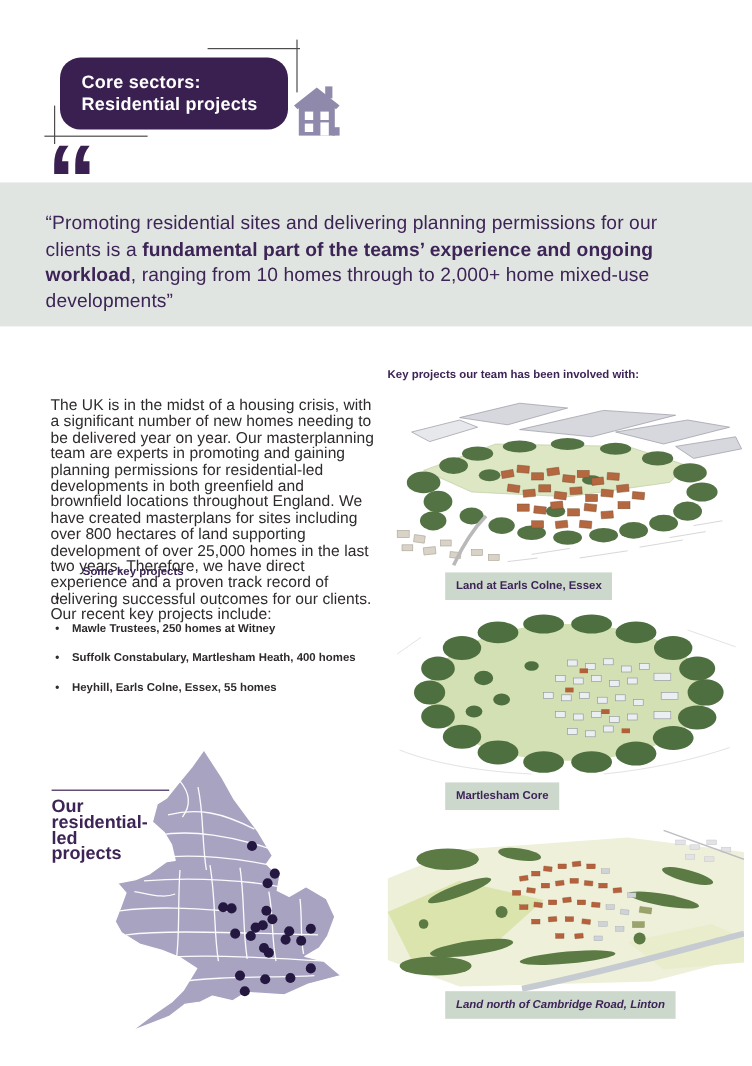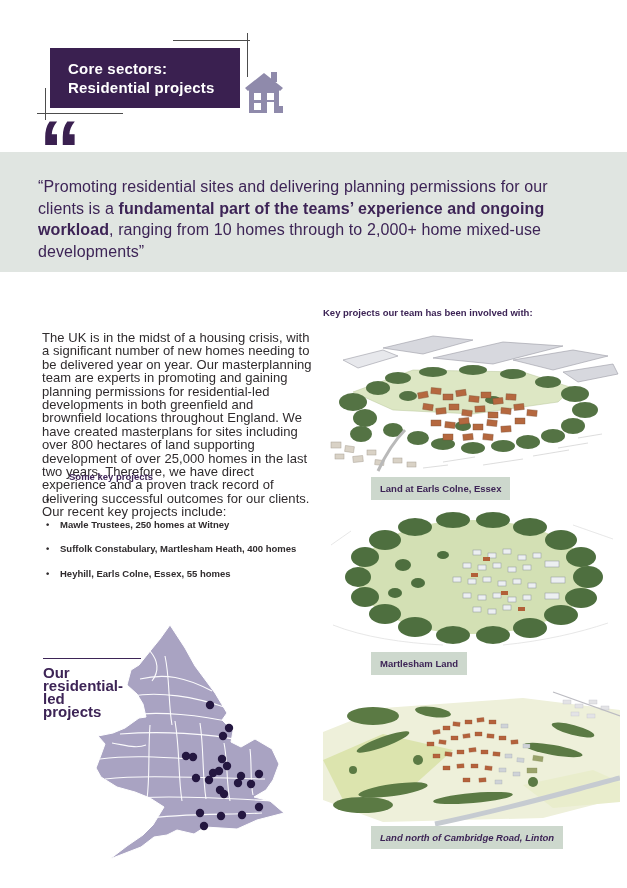--- a/index.html
+++ b/index.html
@@ -8,21 +8,21 @@
 
   
   .regline{position:absolute;background:#4d4d4d;}
   .reg-h1{left:173px;top:40px;width:77px;height:1px;}
   .reg-v1{left:247px;top:33px;width:1px;height:44px;}
   .reg-v2{left:45px;top:88px;width:1px;height:32px;}
   .reg-h2{left:37px;top:113px;width:86px;height:1px;}
 
   
   .titlebox{position:absolute;left:50px;top:48px;width:190px;height:60px;background:#3a2050;
-            color:#fff;display:flex;flex-direction:column;justify-content:center;padding-left:18px;box-sizing:border-box;}
+            color:#fff;display:flex;flex-direction:column;justify-content:center;padding-left:18px;box-sizing:border-box;border-radius:17px;}
   .titlebox .t{font-size:15px;font-weight:bold;line-height:19px;letter-spacing:.2px;}
   .house{position:absolute;left:244px;top:71px;}
 
   
   .band{position:absolute;left:0;top:152px;width:627px;height:120px;background:#e0e5e1;}
   .qmark{position:absolute;left:39px;top:108px;font-size:84px;line-height:84px;font-weight:bold;
          color:#3a2050;font-family:"Liberation Sans",sans-serif;}
   .quote{position:absolute;left:38px;top:176px;width:516px;font-size:16px;line-height:21.5px;
          color:#3d2456;letter-spacing:.1px;}
   .quote b{font-weight:bold;}
@@ -318,21 +318,21 @@
         <rect x="222" y="88" width="14" height="6"></rect>
       </g>
       <g fill="#b26038">
         <rect x="148" y="68" width="7" height="4"></rect>
           <rect x="178" y="86" width="7" height="4"></rect>
         <rect x="160" y="52" width="7" height="4"></rect>
           <rect x="195" y="102" width="7" height="4"></rect>
       </g>
     </svg>
   </div>
-  <div class="caption cap2">Martlesham Land</div>
+  <div class="caption cap2">Martlesham Core</div>
 
   <div class="fig fig3">
     <svg width="297" height="138" viewBox="0 0 297 138">
       <rect width="297" height="138" fill="#ffffff"></rect>
       <polygon points="0,42 60,18 200,8 297,20 297,108 220,128 60,132 0,110" fill="#eef0da"></polygon>
       <polygon points="0,70 60,44 130,60 90,96 20,110" fill="#dce4ae"></polygon>
       <polygon points="200,95 270,80 297,92 297,112 230,118" fill="#e9edcc"></polygon>
       <g fill="#e3e3e6" stroke="#c5c5cb" stroke-width="0.4">
         <rect x="240" y="10" width="8" height="4"></rect>
           <rect x="252" y="14" width="8" height="4"></rect>

